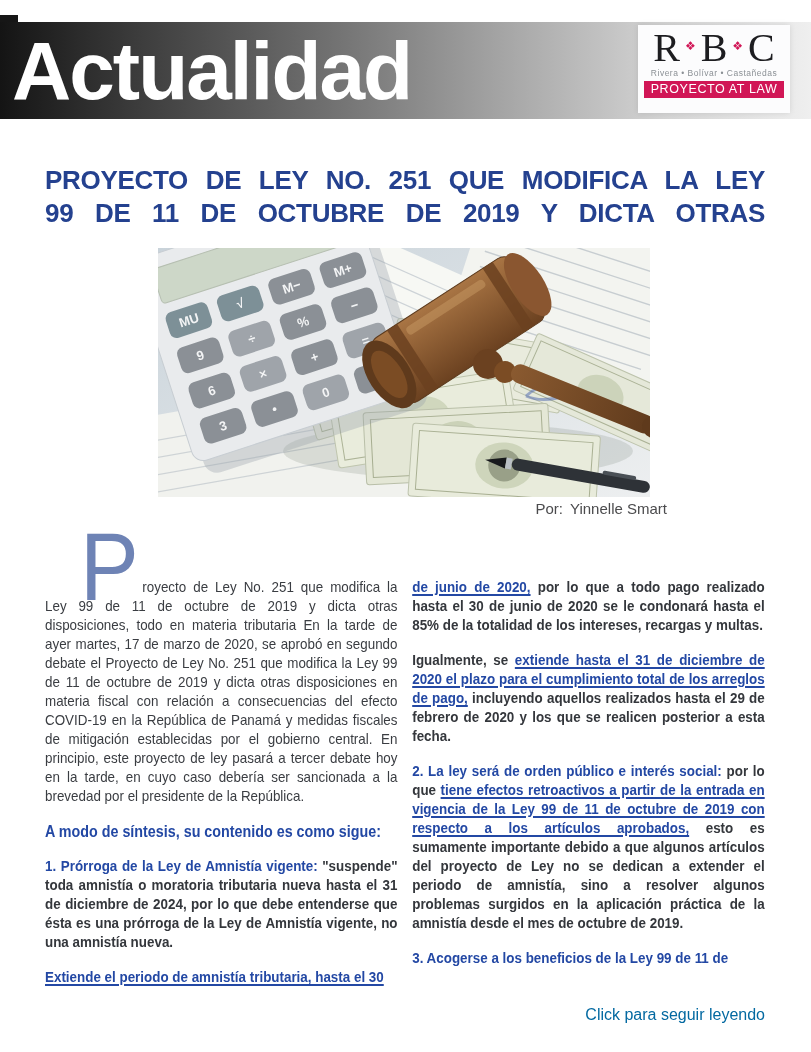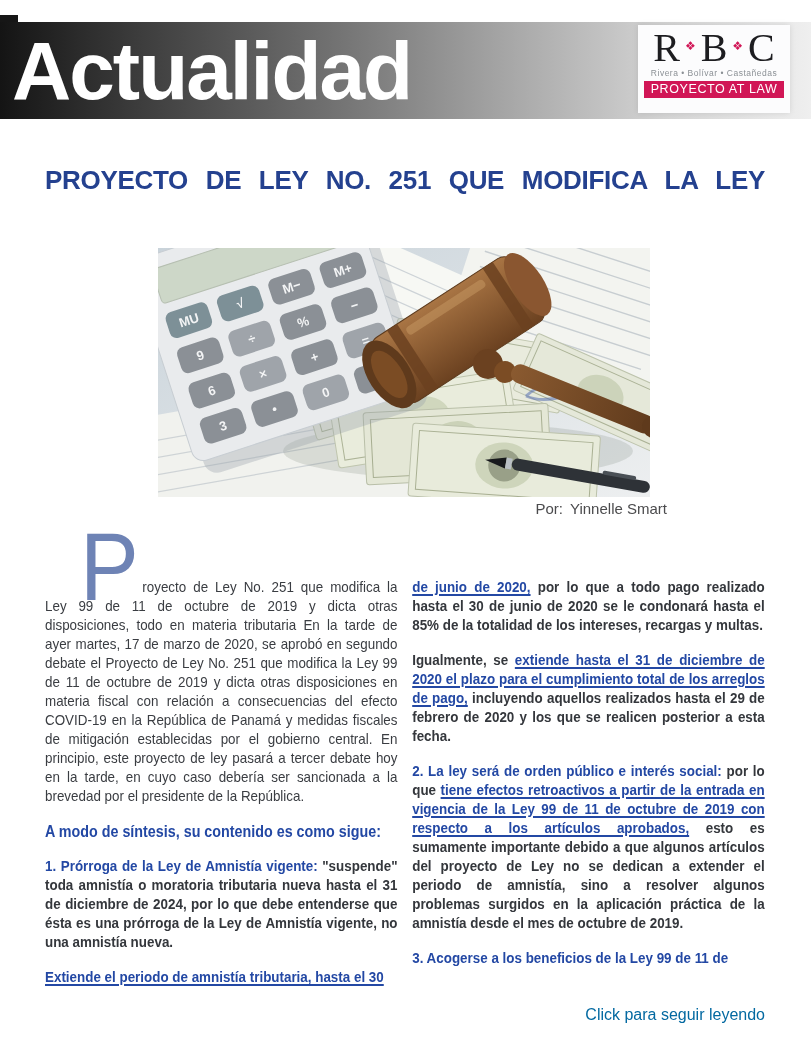--- a/index.html
+++ b/index.html
@@ -70,20 +70,21 @@
       <span>B</span>
       <span class="logo-diamond">❖</span>
       <span>C</span>
     </div>
     <div class="logo-names">Rivera • Bolívar • Castañedas</div>
     <div class="logo-banner">PROYECTO AT LAW</div>
   </div>
 
   <div class="title">
     <div class="title-line">PROYECTO DE LEY NO. 251 QUE MODIFICA LA LEY</div>
+    <div class="title-line">99 DE 11 DE OCTUBRE DE 2019 Y DICTA OTRAS</div>
   </div>
 
   <div class="photo">
     <svg width="492" height="249" viewBox="0 0 492 249">
       <defs>
         <linearGradient id="bgG" x1="0" y1="0" x2="1" y2="1">
           <stop offset="0" stop-color="#c9d3da"></stop>
             <stop offset="1" stop-color="#edeff0"></stop>
         </linearGradient>
         <linearGradient id="headG" x1="0" y1="0" x2="0" y2="1">

